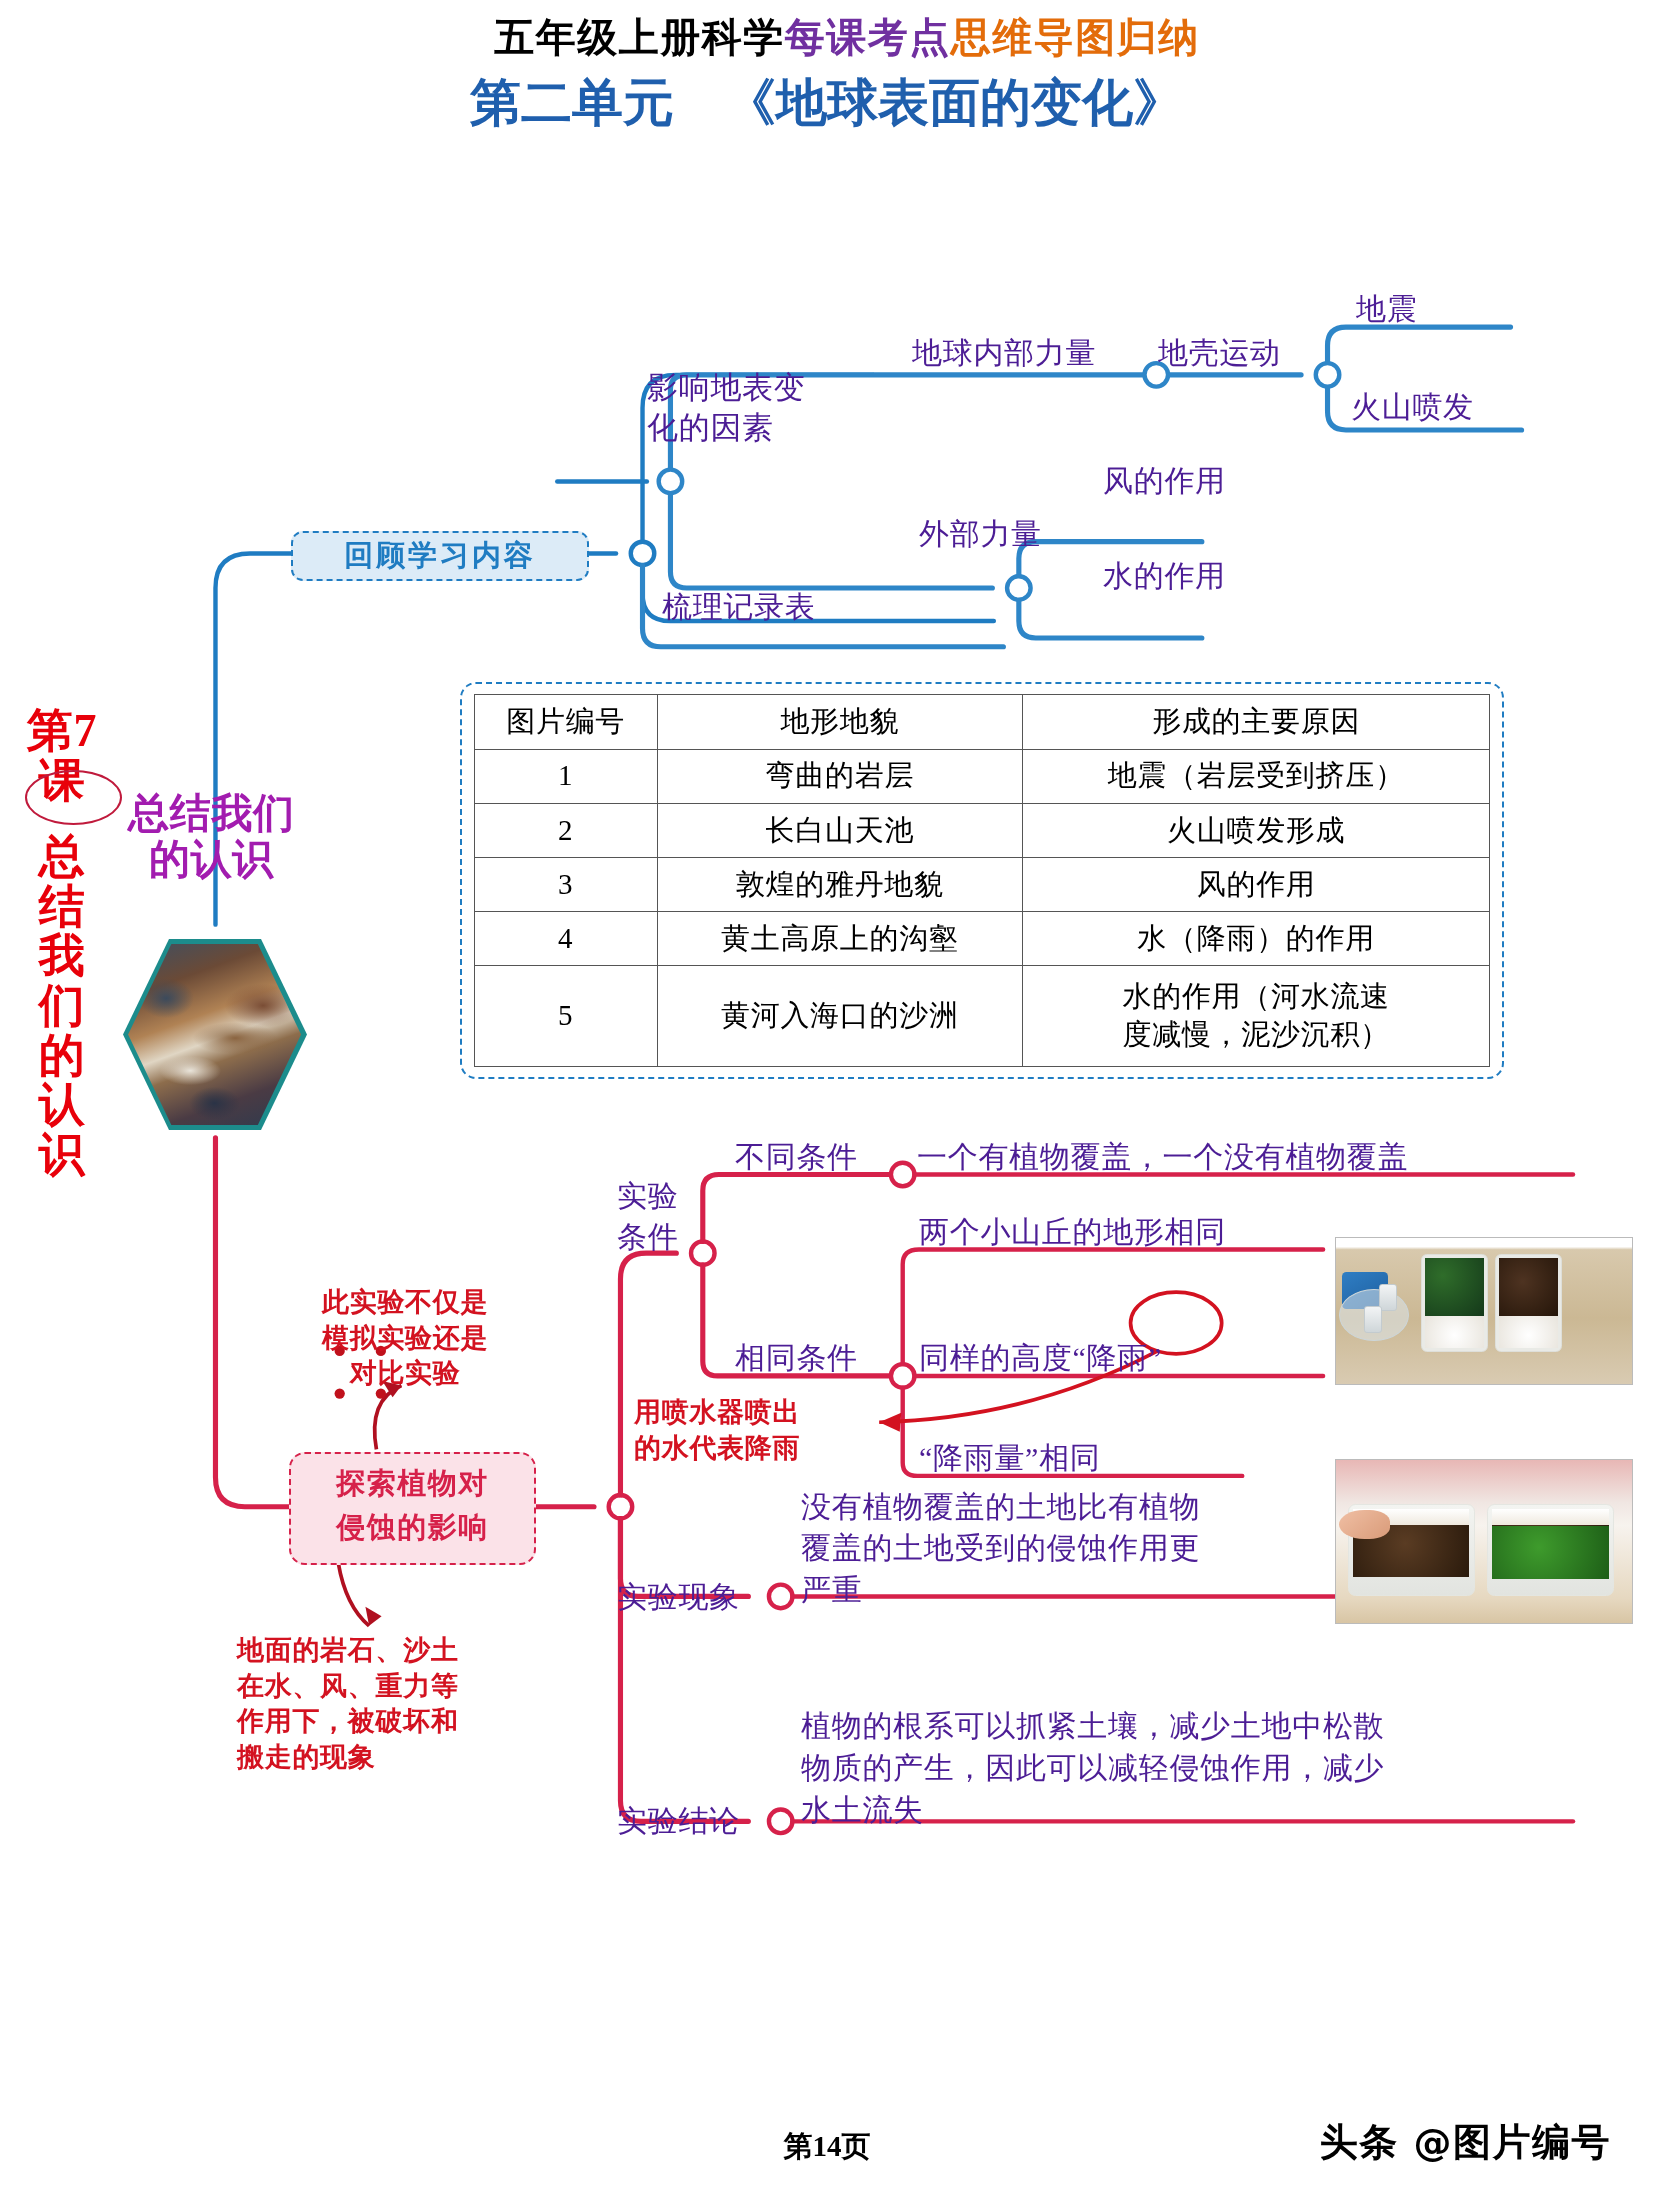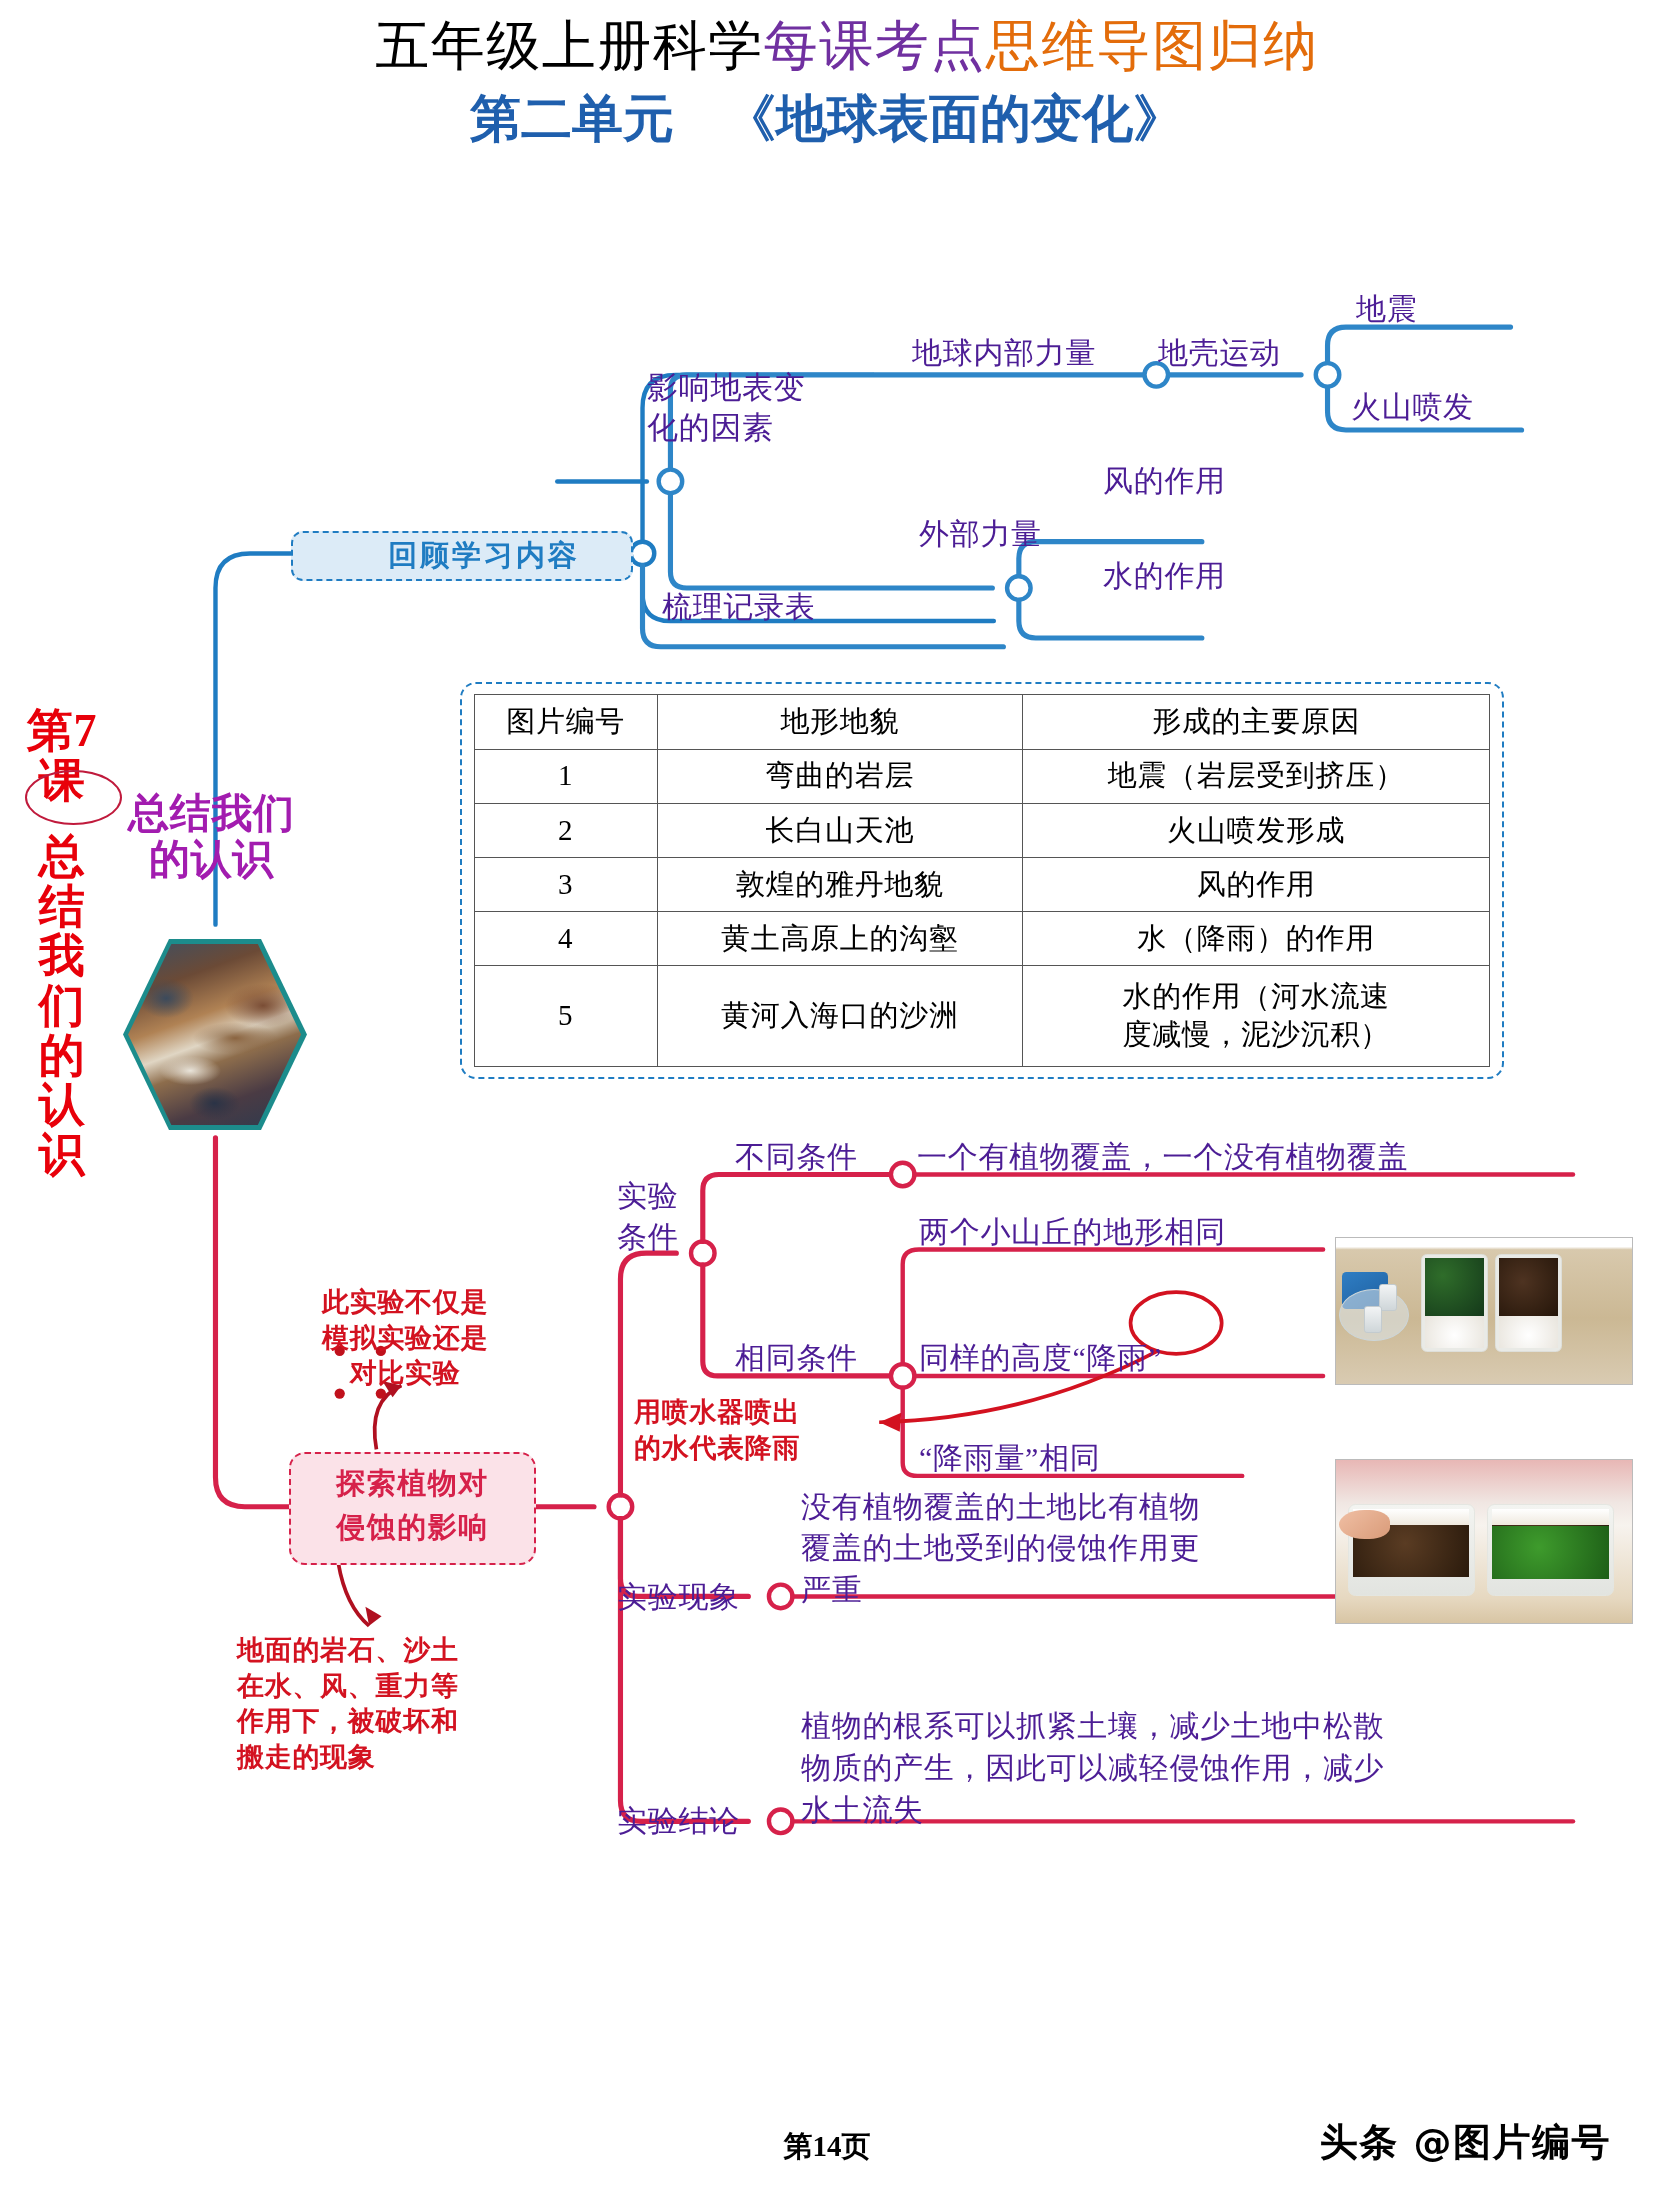--- a/index.html
+++ b/index.html
@@ -1,21 +1,21 @@
 <!DOCTYPE html>
 <html style="font-size:11.8px"><head>
 <meta charset="utf-8">
 <style>
   html,body{margin:0;padding:0;background:#fff;}
   body{width:1654px;height:2205px;position:relative;overflow:hidden;
        font-family:"Liberation Serif","DejaVu Serif",serif;color:#000;}
 
   
   #title-block{position:absolute;left:0;top:16px;width:1654px;text-align:center;}
-  .title-line1{font-size:54px;font-weight:normal;letter-spacing:1.5px;line-height:1.12;white-space:nowrap;padding-left:40px;}
+  .title-line1{font-size:40px;font-weight:bold;letter-spacing:1.5px;line-height:1.12;white-space:nowrap;padding-left:40px;}
   .t-blk{color:#000;}
   .t-pur{color:#7030A0;}
   .t-org{color:#E36C0A;}
   .title-line2{font-size:51px;font-weight:bold;color:#1F5FAD;margin-top:13.2px;line-height:1.15;white-space:nowrap;}
 
   
   #lesson-title{position:absolute;left:26.5px;top:706px;width:71px;
      font-size:46px;font-weight:bold;color:#E8000A;line-height:1.08;
      text-align:center;letter-spacing:0.7px;}
   #lesson-title .ln{display:block;}
@@ -36,21 +36,21 @@
       radial-gradient(ellipse 37px 26.5px at 22% 30%, #3b4a5c 0%, rgba(59,74,92,0) 75%),
       radial-gradient(ellipse 51px 29px at 78% 34%, #7a4d35 0%, rgba(122,77,53,0) 75%),
       radial-gradient(ellipse 34px 22px at 50% 88%, #2a3346 0%, rgba(42,51,70,0) 75%),
       linear-gradient(160deg,#3d4f63 0%,#6b4a36 22%,#b08254 40%,#e0d6c4 52%,#8d6d4c 62%,#4a3b44 80%,#2d3a4f 100%);}
 
   
   #review-node{position:absolute;left:291px;top:531px;width:294px;height:46px;
      background:#DCEBF7;border:2.2px dashed #1F7CC2;border-radius:11.8px;
      display:flex;align-items:center;justify-content:center;
      font-family:"DejaVu Sans","Liberation Sans",sans-serif;
-     font-size:29px;font-weight:bold;color:#1F7CC2;letter-spacing:2.9px;padding-left:44px;}
+     font-size:29px;font-weight:bold;color:#1F7CC2;letter-spacing:2.9px;}
 
   
   #explore-node{position:absolute;left:289px;top:1452px;width:243px;height:109px;
      background:#FBE2E8;border:2.9px dashed #D6214A;border-radius:16px;}
   #explore-node .l1,#explore-node .l2{position:absolute;left:0;width:243px;text-align:center;
      font-family:"DejaVu Sans","Liberation Sans",sans-serif;
      font-size:29px;font-weight:bold;color:#D6214A;letter-spacing:1.5px;}
   #explore-node .l1{top:10.3px;}
   #explore-node .l2{top:54px;}
   #explore-ellipse{position:absolute;left:25px;top:770px;width:93px;height:51px;

